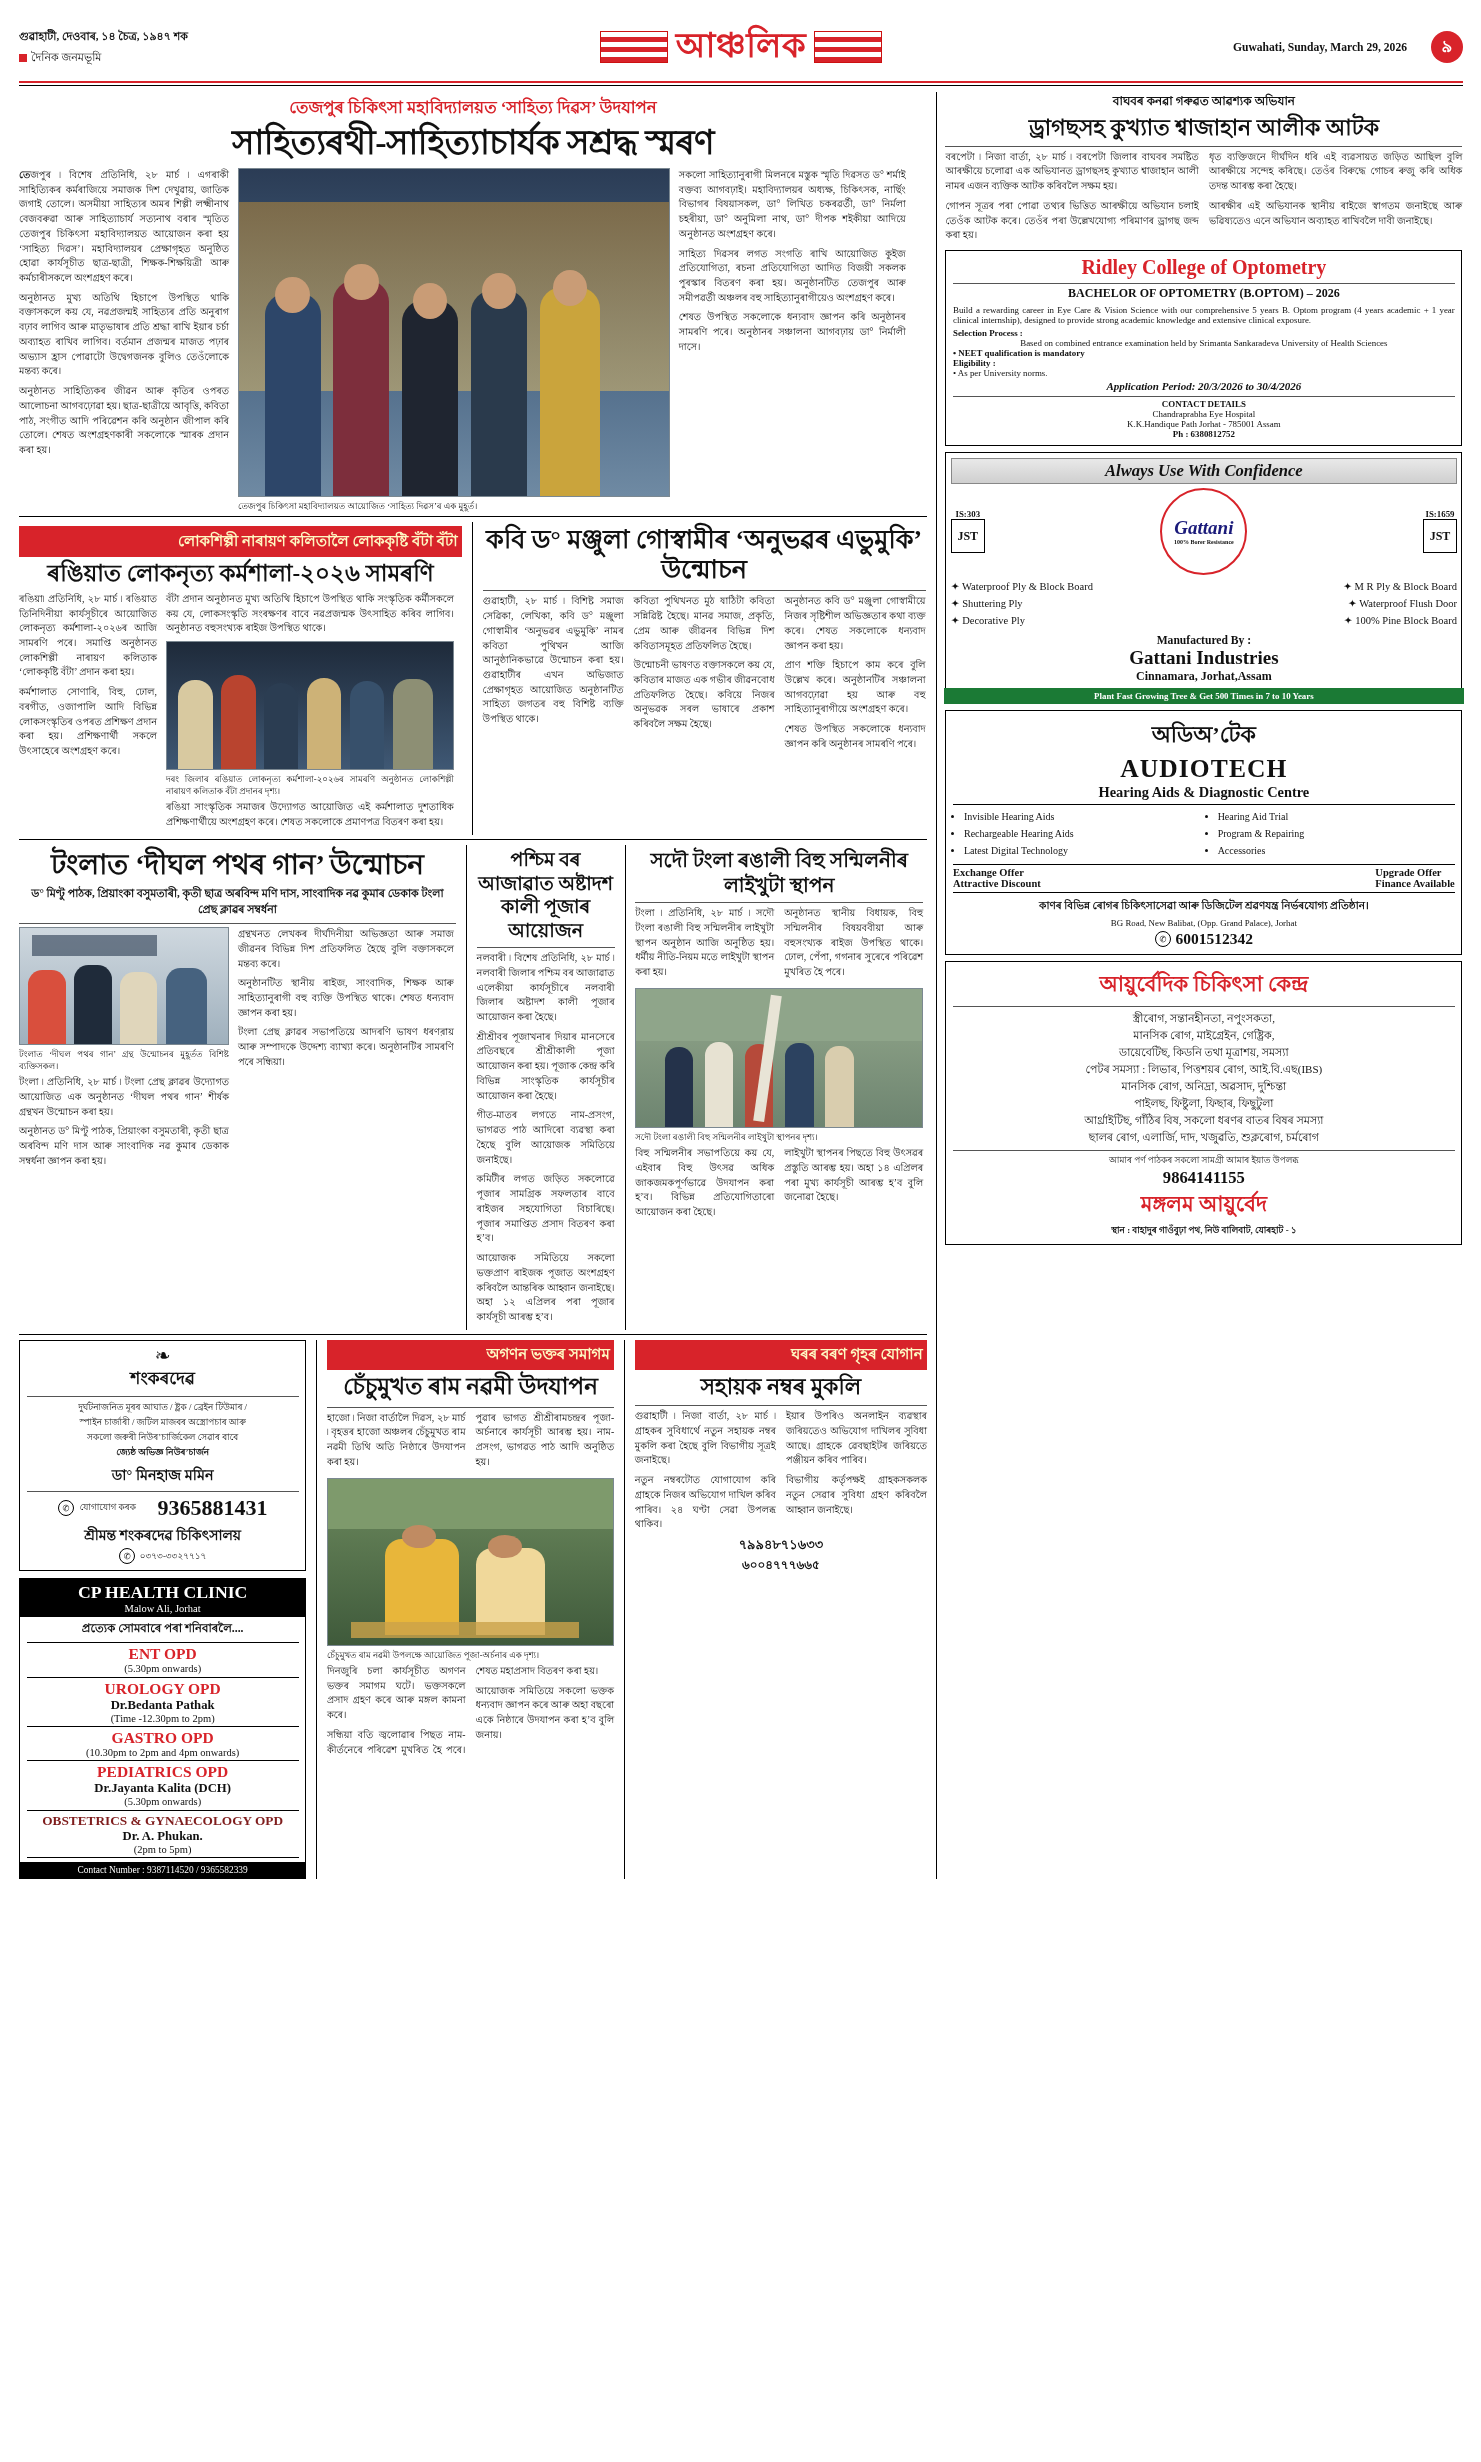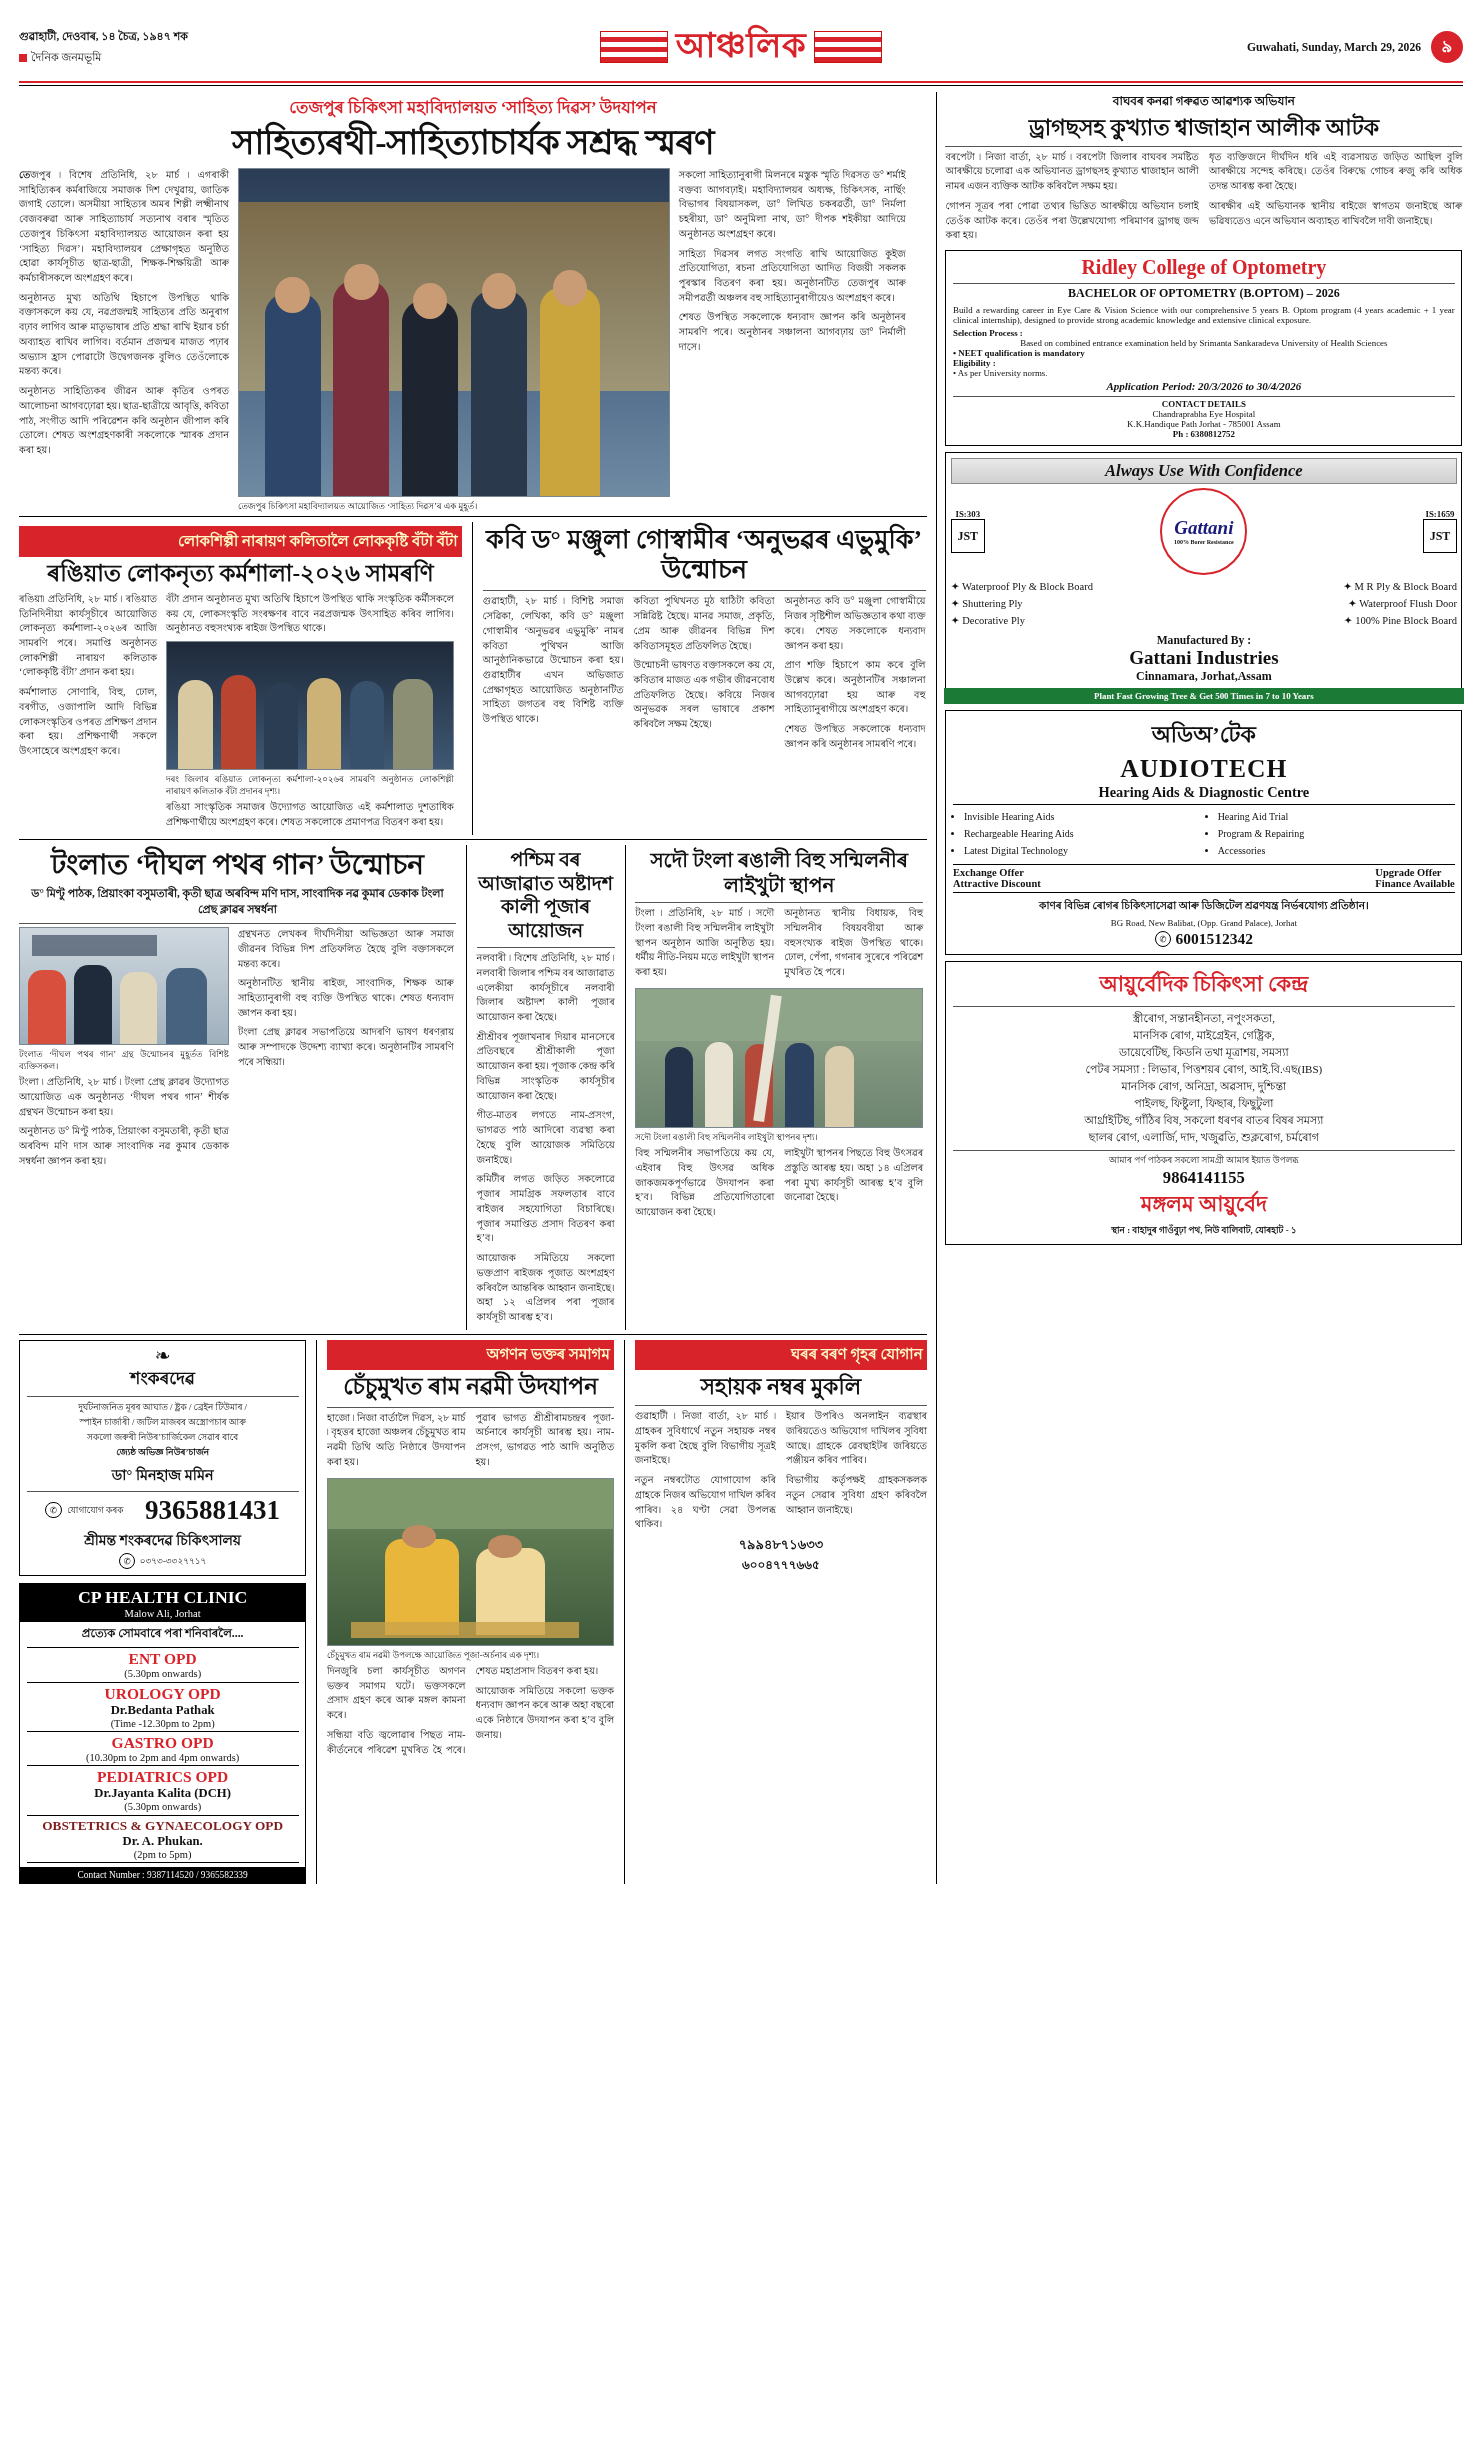--- a/index.html
+++ b/index.html
@@ -16,21 +16,21 @@
   .masthead { display:flex; align-items:center; justify-content:space-between; padding:3.3px 0 5.5px 0; }
   .mast-left { width:387px; font-size:11px; line-height:1.6; }
   .mast-left .l1 { font-weight:bold; }
   .mast-left .l2 { display:flex; align-items:center; gap:4.4px; margin-top:3.3px; }
   .mast-center { flex:1; display:flex; justify-content:center; align-items:center; }
   .logo-wrap { display:flex; align-items:center; gap:0; }
   .flag { width:66px; height:30px; background:
       repeating-linear-gradient(0deg,#d8232a 0 5px,#ffffff 5px 10px); border:0.6px solid #c11; }
   .logo-text { font-size:34px; font-weight:bold; color:#d8232a; letter-spacing:0.6px; padding:0 7.7px;
                font-family:"Liberation Serif", serif; }
-  .mast-right { width:387px; display:flex; align-items:center; justify-content:flex-end; gap:10px; font-size:11.6px; font-weight:bold; }
+  .mast-right { width:387px; display:flex; align-items:center; justify-content:flex-end; gap:24px; font-size:11.6px; font-weight:bold; }
   .pagebadge { width:32px; height:32px; border-radius:50%; background:#d8232a; color:#fff;
                display:flex; align-items:center; justify-content:center; font-size:16.6px; font-weight:bold; }
   .rule-red { height:2.2px; background:#d8232a; }
   .rule-thin { height:0.6px; background:#000; margin-top:1.1px; }
 
   
   .grid { display:flex; gap:8.9px; margin-top:6.6px; }
   .col { box-sizing:border-box; }
   .c-left   { width:908px; }
   .c-right  { width:517px; }
@@ -100,21 +100,21 @@
   .audio-sub { font-size:14.4px; font-weight:bold; text-align:center; border-bottom:1.1px solid #000; padding-bottom:3.3px; }
   .audio-list { display:flex; gap:5.5px; font-size:10px; line-height:1.7; margin-top:3.3px; }
   .audio-list ul { margin:0; padding-left:11px; }
   .offer { display:flex; justify-content:space-between; font-size:10.5px; font-weight:bold; border-top:0.6px solid #000; border-bottom:0.6px solid #000; padding:2.8px 0; margin:4.4px 0; }
 
   
   .ayur-title { color:#d8232a; font-size:21px; font-weight:bold; text-align:center; }
   .ayur-list { font-size:11px; line-height:1.55; }
   .ayur-foot { color:#d8232a; font-size:21px; font-weight:bold; text-align:center; }
   .tel-ico { width:14.4px; height:14.4px; border-radius:50%; border:1.1px solid #000; display:inline-flex; align-items:center; justify-content:center; font-size:8.3px; }
-  .bignum { font-size:27px; font-weight:bold;margin-left:16px; }
+  .bignum { font-size:22px; font-weight:bold;margin-left:16px; }
 </style>
 </head>
 <body>
 
 <div class="page">
 
   <div class="masthead">
     <div class="mast-left">
       <div class="l1">গুৱাহাটী, দেওবাৰ, ১৪ চৈত্ৰ, ১৯৪৭ শক</div>
       <div class="l2">

